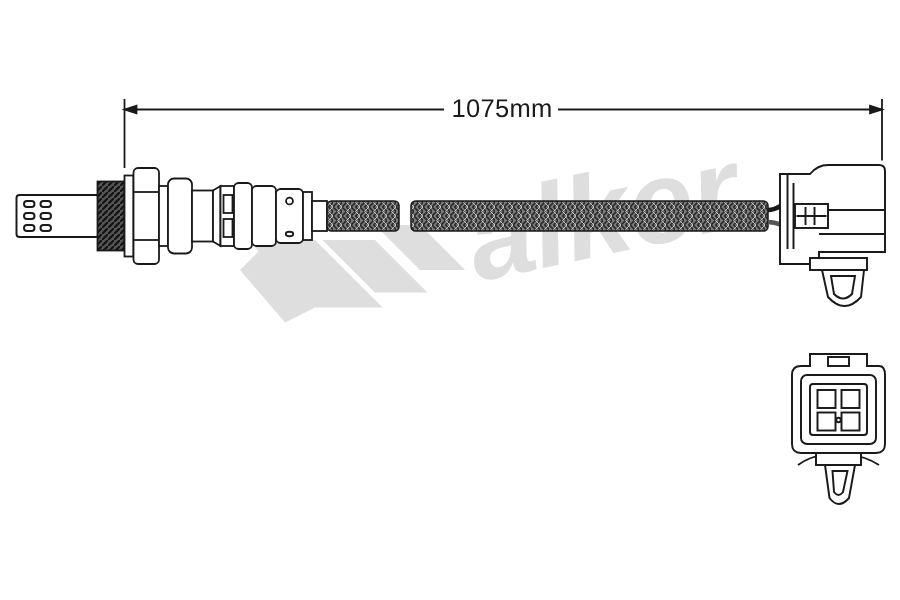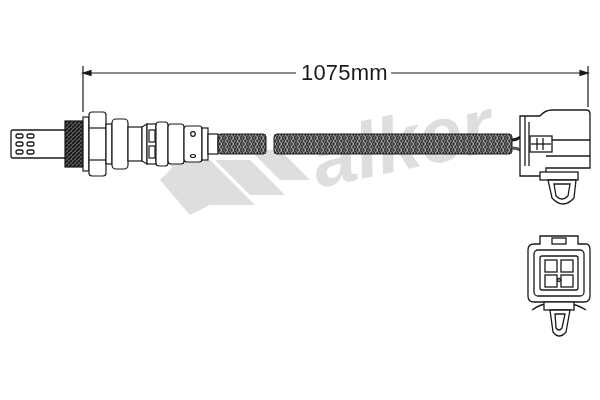--- a/index.html
+++ b/index.html
@@ -1,20 +1,20 @@
 <!DOCTYPE html>
 <html><head>
   <meta charset="utf-8">
   <style>
     html, body { margin: 0; padding: 0; background: #ffffff; }
     body { width: 600px; height: 400px; position: relative; overflow: hidden; font-family: "Liberation Sans", sans-serif; }
     .canvas { position: absolute; left: 0; top: 0; width: 600px; height: 400px; }
     .dim-label {
       position: absolute; left: 298px; top: 63px;
-      font-size: 22px; color: #1a1a1a; background: #ffffff; padding: 0 3px;
+      font-size: 17px; color: #1a1a1a; background: #ffffff; padding: 0 3px;
       line-height: 20px; letter-spacing: 0.2px;
     }
     svg { position: absolute; left: 0; top: 0; }
   </style>
 </head>
 <body>
 
 <div class="canvas">
 
   <svg width="600" height="400" viewBox="0 0 600 400">

